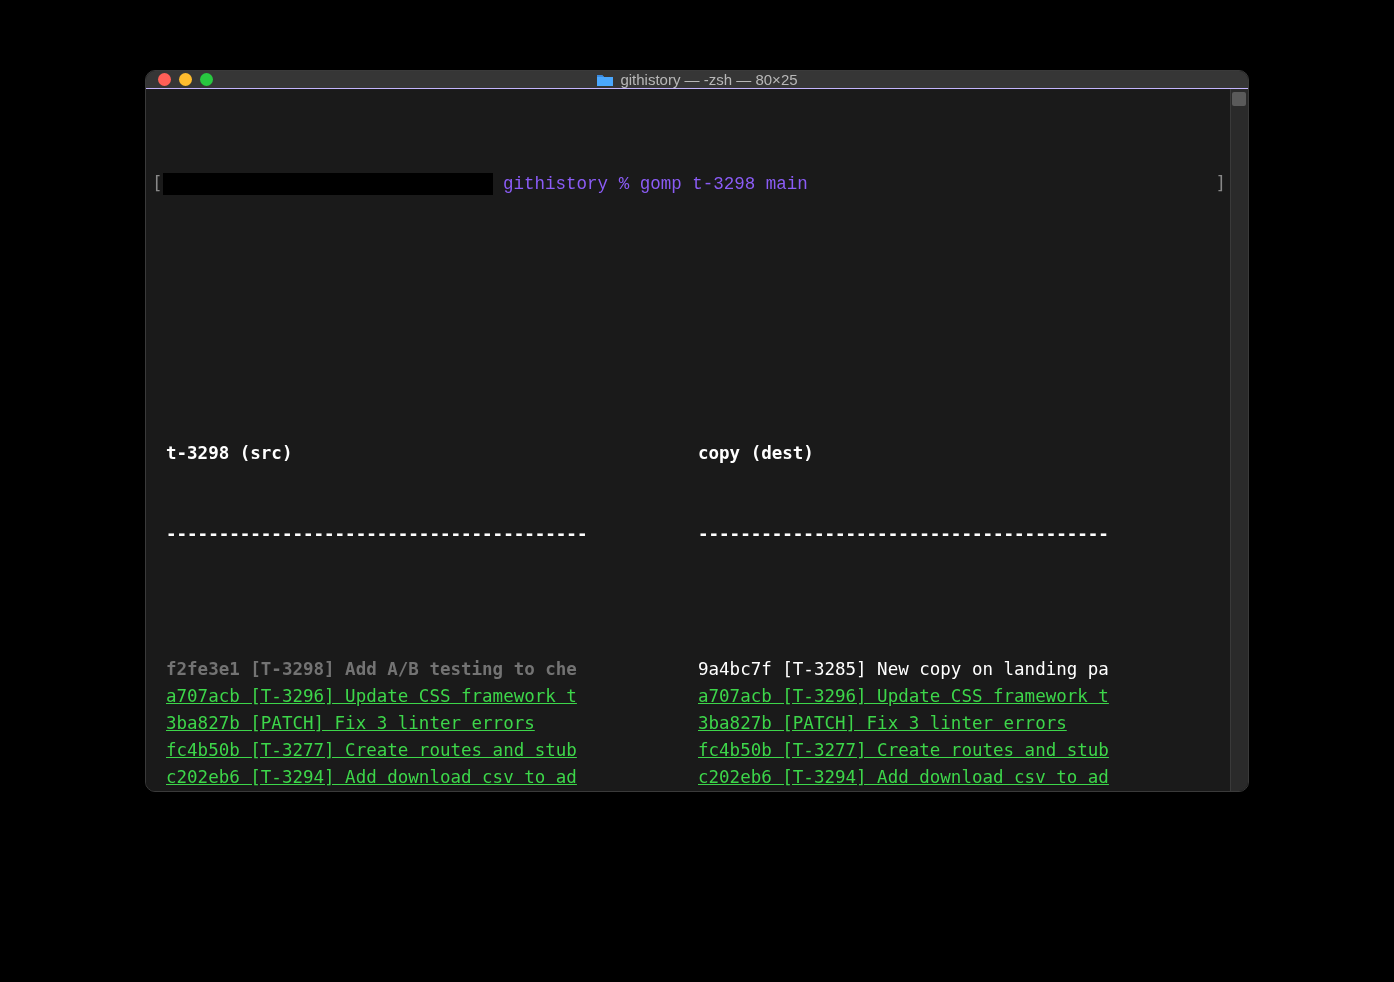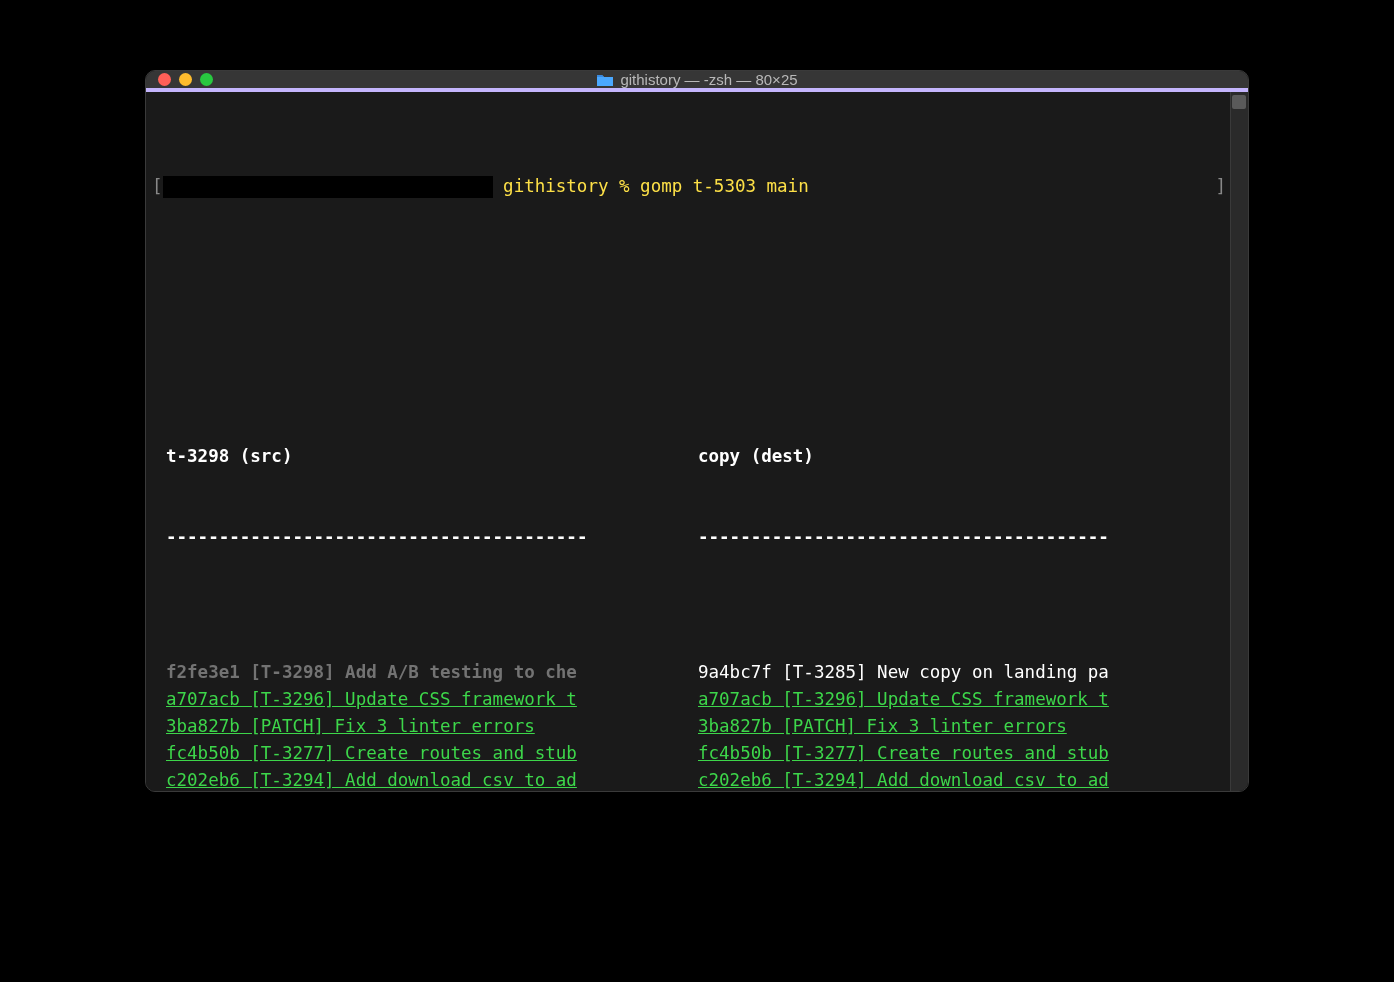--- a/index.html
+++ b/index.html
@@ -28,21 +28,21 @@
       flex-direction: column;
       border: 1px solid #3a3a3a;
     }
     .titlebar {
       height: 36px;
       background: #363636;
       display: flex;
       align-items: center;
       padding: 0 12px;
       position: relative;
-      border-bottom: 4px solid #c4b5fd;
+      border-bottom: 1px solid #c4b5fd;
     }
     .traffic-lights {
       display: flex;
       gap: 8px;
       position: absolute;
       left: 12px;
     }
     .traffic-light {
       width: 13px;
       height: 13px;
@@ -95,21 +95,21 @@
       right: 2px;
       width: 14px;
       height: 14px;
       background: #5a5a5a;
       border-radius: 2px;
     }
     .redacted-block {
       background: #000;
       display: inline-block;
     }
-    .c-white { color: #fde047; }
+    .c-white { color: #8b5cf6; font-family: Liberation Mono, monospace; }
     .c-green { color: #3dd64a; text-decoration: underline; }
     .c-magenta { color: #737373; font-weight: bold; }
     .c-red { color: #ffffff; }
     .bracket { color: #888; }
     .row {
       display: block;
       height: 27px;
       padding-left: 6px;
     }
     .header-row {
@@ -145,21 +145,21 @@
           <path d="M1 2 L6 2 L8 4 L1 4 Z" fill="#3a8ae0"></path>
         </svg>
       </span>
       <span>githistory — -zsh — 80×25</span>
     </div>
   </div>
 
   <div class="terminal-body">
     <div class="terminal-content">
       
-      <div class="row"><span class="bracket">[</span><span class="redacted-block" style="width:330px;height:22px;vertical-align:middle;"></span> <span class="c-white">githistory</span> <span class="c-white">%</span> <span class="c-white">gomp t-5303 main</span><span class="bracket" style="float: right; margin-right: 4px;">]</span></div>
+      <div class="row"><span class="bracket">[</span><span class="redacted-block" style="width:330px;height:22px;vertical-align:middle;"></span> <span class="c-white">githistory</span> <span class="c-white">%</span> <span class="c-white">gomp t-3298 main</span><span class="bracket" style="float: right; margin-right: 4px;">]</span></div>
 
       
       <div class="row"> </div>
 
       
       <div class="row cols">
         <div class="col header-row">t-3298 (src)</div>
         <div class="col col-right header-row">copy (dest)</div>
       </div>
       <div class="row cols">

